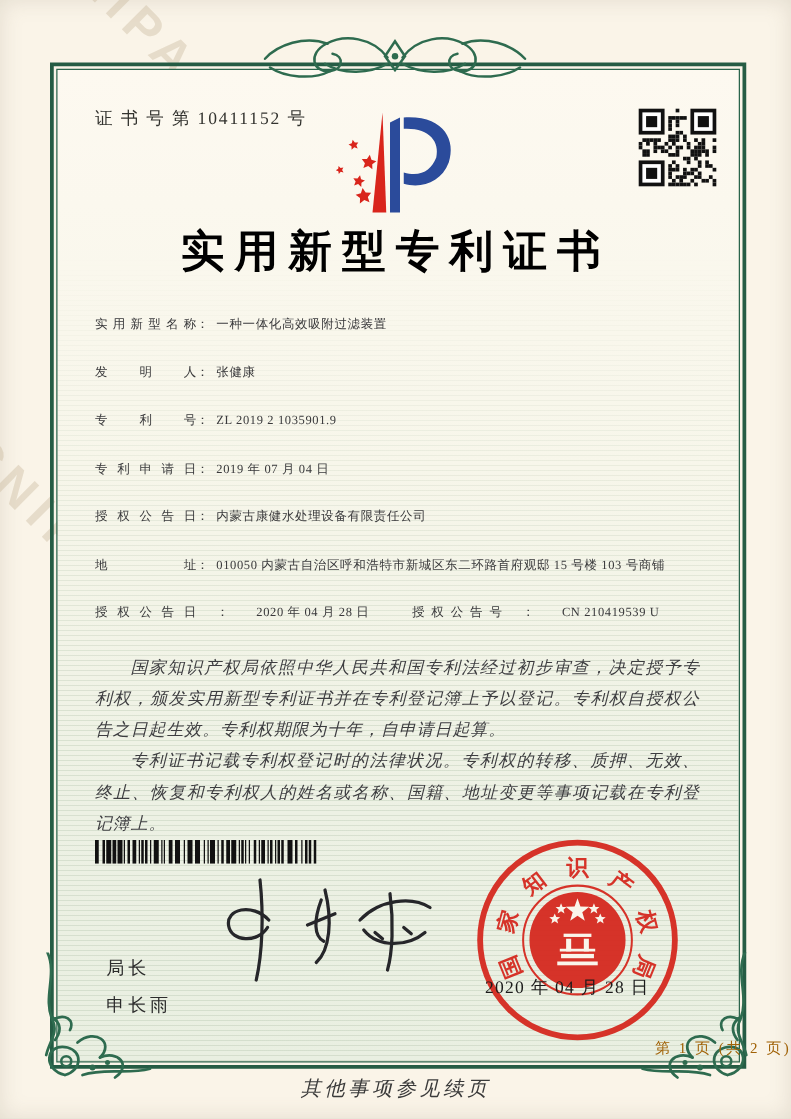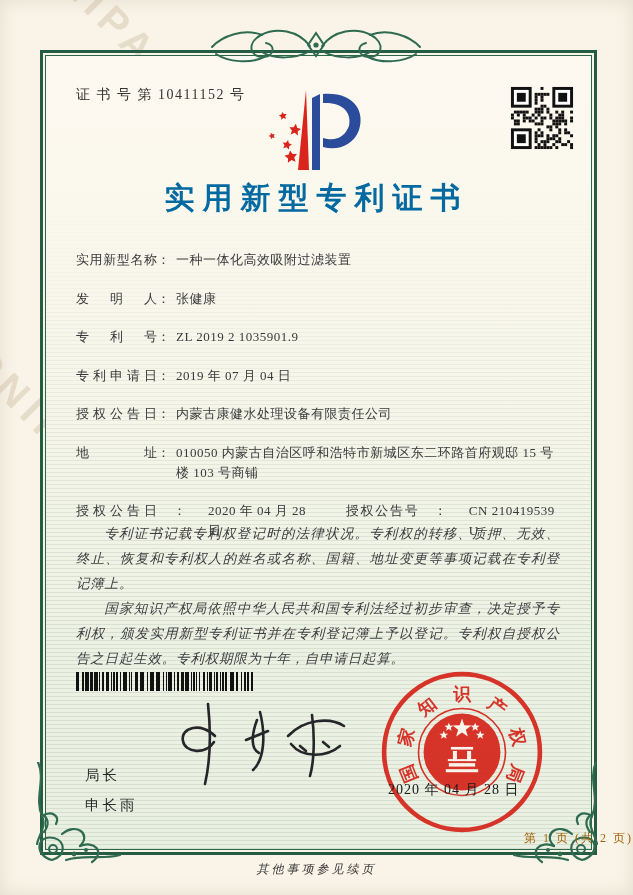--- a/index.html
+++ b/index.html
@@ -29,23 +29,23 @@
   
   .orn{position:absolute;pointer-events:none;}
   #top-orn{left:206px;top:24px;}
   #corner-l{left:30px;top:762px;}
   #corner-r{left:512px;top:762px;transform:scaleX(-1);}
   
   #cert-no{position:absolute;left:76px;top:86px;font-size:14px;color:#33332f;letter-spacing:1.5px;}
   #logo{position:absolute;left:243px;top:84px;}
   #qr{position:absolute;left:508px;top:84px;}
   #title{position:absolute;left:0;top:178px;width:100%;text-align:center;
-    font-size:30px;font-weight:bold;color:#0369a1;letter-spacing:8px;}
-  
-  #fields{position:absolute;left:76px;top:250px;width:482px;font-size:13px;color:#39393b;}
+    font-size:35px;font-weight:bold;color:#000000;letter-spacing:8px;}
+  
+  #fields{position:absolute;left:76px;top:250px;width:482px;font-size:10px;color:#39393b;}
   .frow{display:flex;align-items:flex-start;margin-bottom:18.5px;line-height:20px;}
   .flabel{display:inline-block;width:81px;text-align:justify;text-align-last:justify;flex:none;}
   .fcolon{flex:none;}
   .fvalue{margin-left:6px;letter-spacing:.5px;}
   .frow-pair{display:flex;margin-bottom:18.5px;line-height:20px;}
   .fgroup{display:flex;gap:16px;}
   .fgroup.second{margin-left:34px;}
   .fgroup.second .flabel{width:72px;}
   
   #paras{position:absolute;left:76px;top:521px;width:484px;
@@ -55,21 +55,21 @@
   
   #barcode{position:absolute;left:76px;top:672px;}
   #issuer{position:absolute;left:85px;top:760px;font-size:14.5px;color:#2c2c2c;letter-spacing:3px;line-height:30px;}
   #signature{position:absolute;left:160px;top:694px;}
   #seal{position:absolute;left:376px;top:666px;opacity:.94;}
   #seal-date{position:absolute;left:388px;top:781px;font-size:14px;color:#1b1b1b;
     letter-spacing:1px;z-index:5;}
   #page-info{position:absolute;left:0;top:830px;width:100%;text-align:right;
     font-size:12px;color:#a16207;letter-spacing:2px;}
   #cont-note{position:absolute;left:0;top:861px;width:100%;text-align:center;
-    font-style:italic;font-size:12px;color:#3a3a3a;letter-spacing:3px;}
+    font-style:italic;font-size:16px;color:#3a3a3a;letter-spacing:3px;}
 </style>
 </head>
 <body>
 
 <div id="page">
 
   <div class="wm wm1">CNIPA</div>
   <div class="wm wm2">CNIPA</div>
   <div class="wm wm3">CNIPA</div>
   <div class="wm wm4">CNIPA</div>
@@ -313,22 +313,22 @@
       </span>
       <span class="fgroup second">
         <span class="flabel">授权公告号</span>
           <span class="fcolon">：</span>
         <span class="fvalue">CN 210419539 U</span>
       </span>
     </div>
   </div>
 
   <div id="paras">
+    <p>国家知识产权局依照中华人民共和国专利法经过初步审查，决定授予专利权，颁发实用新型专利证书并在专利登记簿上予以登记。专利权自授权公告之日起生效。专利权期限为十年，自申请日起算。</p>
     <p>专利证书记载专利权登记时的法律状况。专利权的转移、质押、无效、终止、恢复和专利权人的姓名或名称、国籍、地址变更等事项记载在专利登记簿上。</p>
-    <p>国家知识产权局依照中华人民共和国专利法经过初步审查，决定授予专利权，颁发实用新型专利证书并在专利登记簿上予以登记。专利权自授权公告之日起生效。专利权期限为十年，自申请日起算。</p>
   </div>
 
   <div id="barcode">
     <svg width="180" height="19" viewBox="0 0 180 19">
         <rect x="0" y="0" width="3" height="19" fill="#111"></rect>
         <rect x="6" y="0" width="2" height="19" fill="#111"></rect>
         <rect x="9" y="0" width="4" height="19" fill="#111"></rect>
         <rect x="14" y="0" width="3" height="19" fill="#111"></rect>
         <rect x="18" y="0" width="4" height="19" fill="#111"></rect>
         <rect x="23" y="0" width="1" height="19" fill="#111"></rect>

